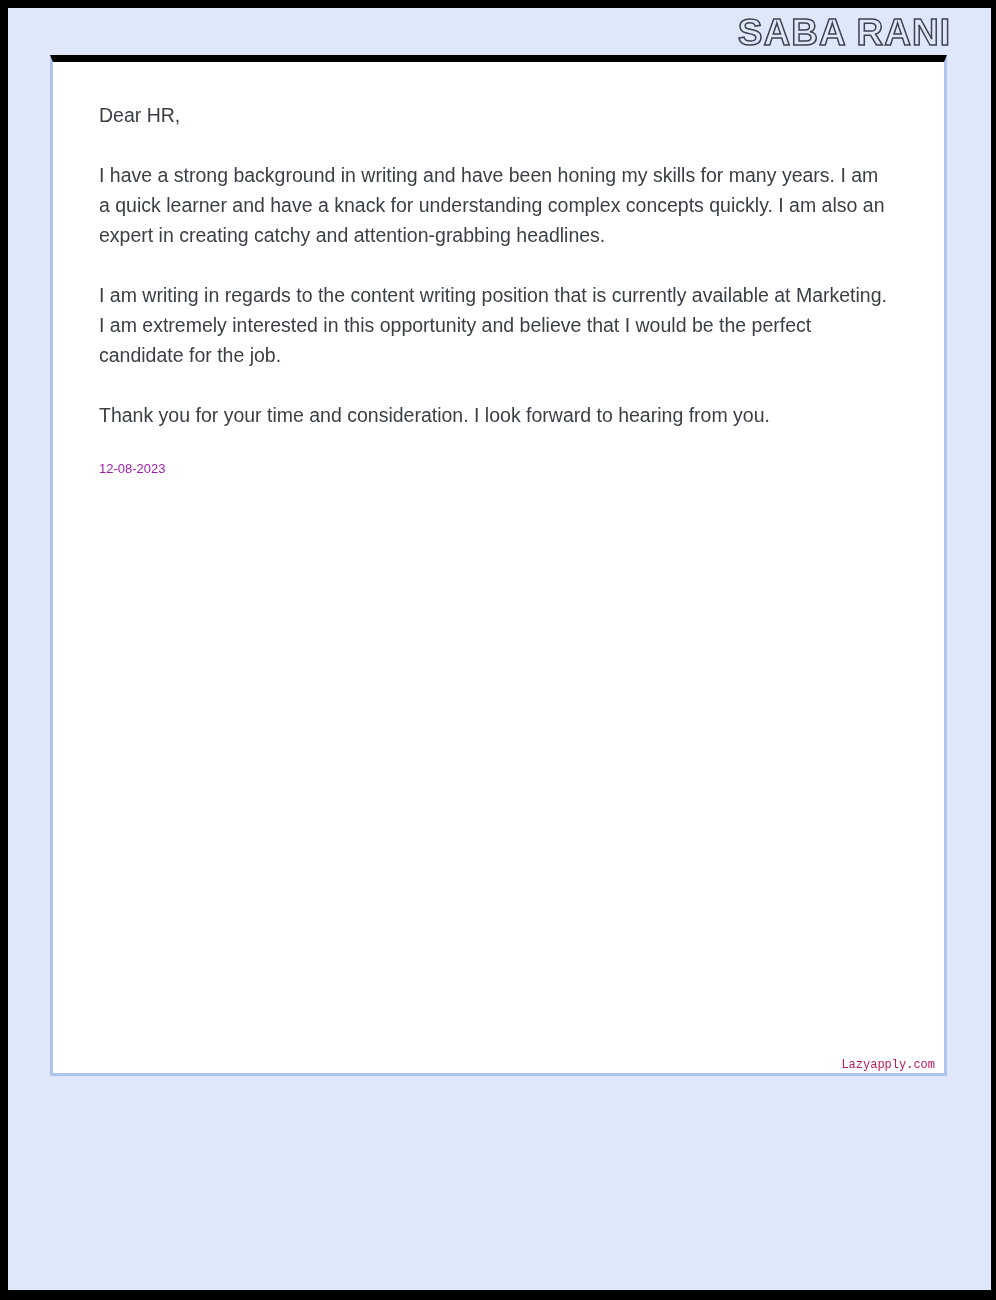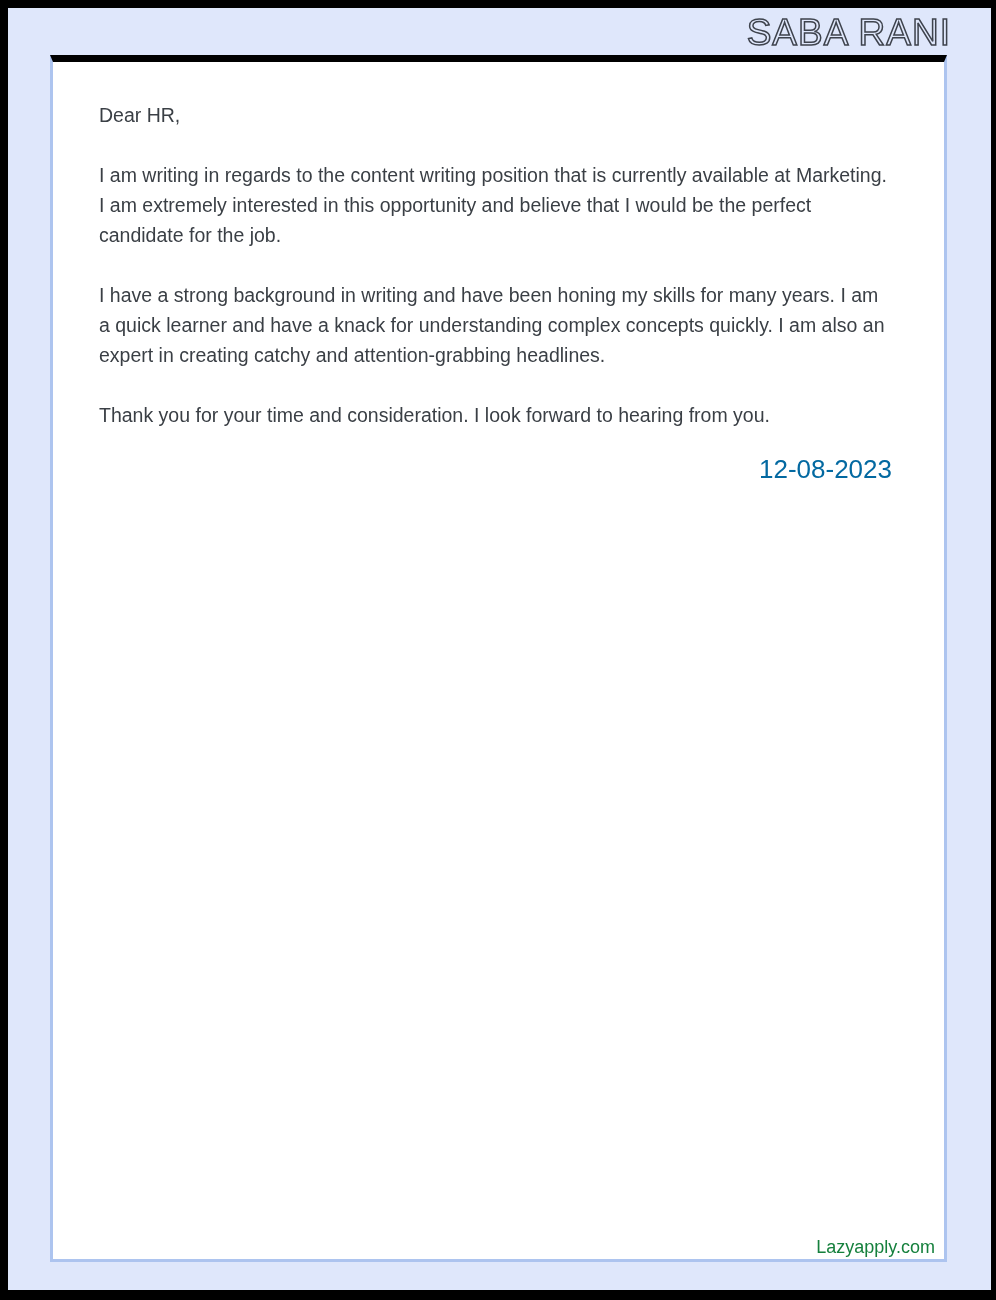--- a/index.html
+++ b/index.html
@@ -23,33 +23,33 @@
     right: 5px;
     bottom: 10px;
     background: #dfe7fb;
   }
   
   .brand-title {
     position: absolute;
     top: 4px;
     right: 40px;
     font-size: 37px;
-    font-weight: 400;
+    font-weight: 700;
     letter-spacing: 1px;
     color: transparent;
     -webkit-text-stroke: 1.5px #3e434d;
     white-space: nowrap;
   }
   
   .panel {
     position: absolute;
     left: 42px;
     right: 44px;
     top: 47px;
-    height: 1207px;
+    height: 1021px;
     box-sizing: border-box;
     background: #ffffff;
     border-top: 7px solid #000000;
     border-left: 3px solid #adc4ef;
     border-right: 3px solid #adc4ef;
     border-bottom: 3px solid #adc4ef;
   }
   .letter-body {
     padding: 38px 52px 0 46px;
     font-size: 19.5px;
@@ -59,50 +59,50 @@
   .letter-body p {
     margin: 0 0 30px 0;
   }
   .letter-body p.salutation {
     margin-bottom: 30px;
   }
   .letter-body p.closing {
     margin-bottom: 24px;
   }
   .letter-date {
-    color: #0369a1;
-    font-size: 26px;
+    color: #a21caf;
+    font-size: 13px;
     line-height: 30px;
     margin: 0;
-    text-align: right;
   }
   .watermark {
     position: absolute;
     right: 9px;
     bottom: 1px;
-    font-size: 18px;
-    color: #15803d;
+    font-size: 12px;
+    color: #be185d;
+    font-family: Liberation Mono, monospace;
   }
 </style>
 </head>
 <body>
 
 <div class="viewport">
   <div class="page">
 
     <div class="brand-title">SABA RANI</div>
 
     <div class="panel">
       <div class="letter-body">
 
         <p class="salutation">Dear HR,</p>
 
+        <p>I have a strong background in writing and have been honing my skills for many years. I am a quick learner and have a knack for understanding complex concepts quickly. I am also an expert in creating catchy and attention-grabbing headlines.</p>
+
         <p>I am writing in regards to the content writing position that is currently available at Marketing. I am extremely interested in this opportunity and believe that I would be the perfect candidate for the job.</p>
-
-        <p>I have a strong background in writing and have been honing my skills for many years. I am a quick learner and have a knack for understanding complex concepts quickly. I am also an expert in creating catchy and attention-grabbing headlines.</p>
 
 
         <p class="closing">Thank you for your time and consideration. I look forward to hearing from you.</p>
 
         <p class="letter-date">12-08-2023</p>
       </div>
 
       <div class="watermark">Lazyapply.com</div>
     </div>
 

